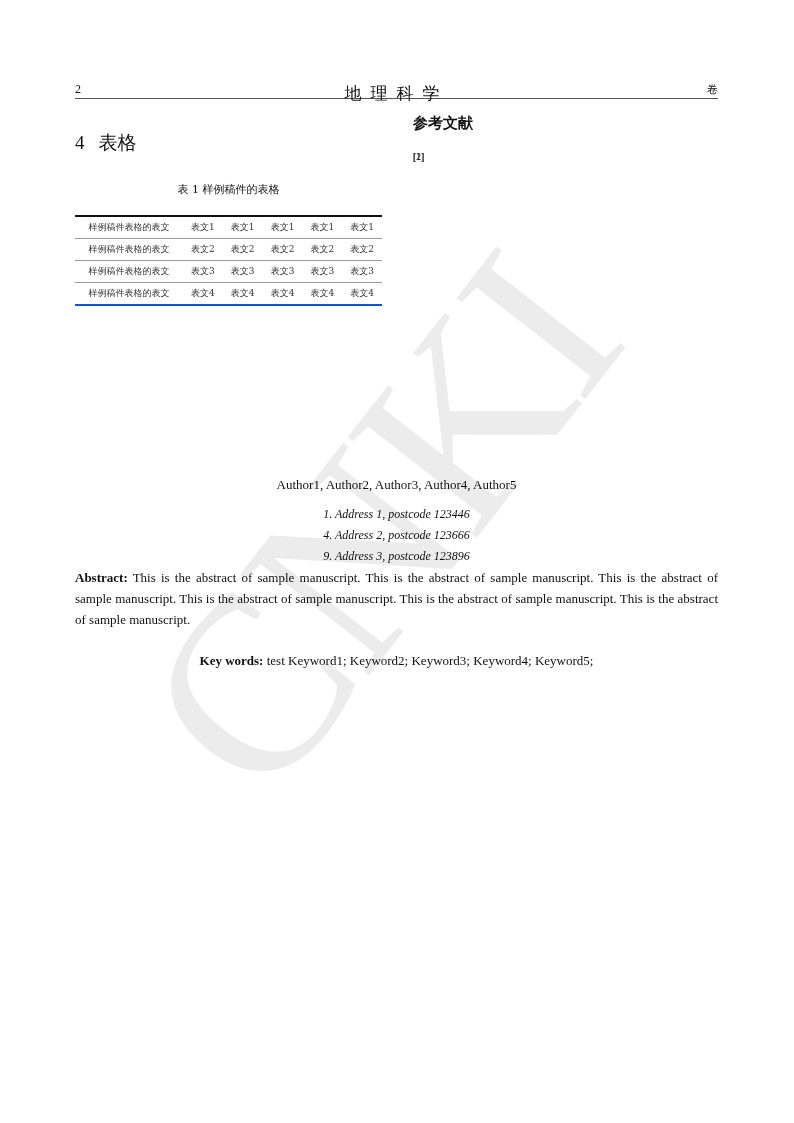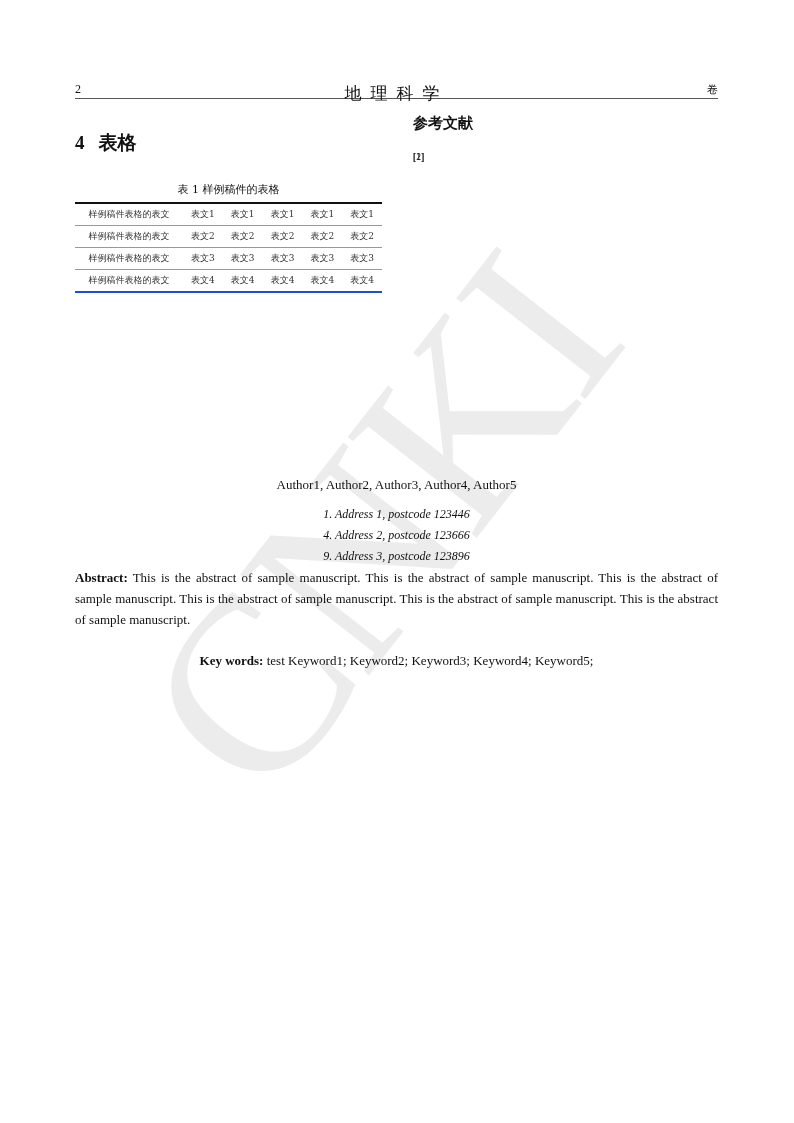--- a/index.html
+++ b/index.html
@@ -13,23 +13,23 @@
                user-select: none; pointer-events: none; }
 
   .page-header { position: absolute; left: 75px; top: 82px; width: 643px; height: 16px;
                  border-bottom: 1px solid #555; font-size: 12px; z-index: 1; }
   .page-header .pnum { position: absolute; left: 0; top: 0; }
   .page-header .journal { position: absolute; left: 0; right: 0; top: 0; text-align: center;
                           letter-spacing: 9px; font-family: "DejaVu Serif", serif; font-size: 17px; }
   .page-header .vol { position: absolute; right: 0; top: 0; font-family: "DejaVu Serif", serif; font-size: 11px; }
 
   .left-col { position: absolute; left: 75px; top: 130px; width: 307px; z-index: 1; }
-  .section-heading { font-size: 19px; margin: 0; font-weight: bold; }
+  .section-heading { font-size: 19px; margin: 0; font-weight: normal; }
   .section-heading .num { margin-right: 14px; }
-  .table-caption { text-align: center; font-size: 11px; margin-top: 26px; margin-bottom: 5px;
+  .table-caption { text-align: center; font-size: 11px; margin-top: 26px; margin-bottom: 18px;
                    font-family: "DejaVu Serif", serif; }
   table.sample { width: 100%; border-collapse: collapse; font-size: 9px;
                  font-family: "DejaVu Serif", serif; color: #333; }
   table.sample { border-top: 2px solid #111; border-bottom: 2px solid #1d4ed8; }
   table.sample td { text-align: center; line-height: 21px; padding: 0; vertical-align: middle; }
   table.sample tr + tr td { border-top: 1px solid #999; }
   table.sample td.first { width: 100px; text-align: center; padding: 0 4px; }
 
   .right-col { position: absolute; left: 413px; top: 114px; width: 308px; z-index: 1; }
   .ref-heading { font-size: 15px; font-weight: bold; margin: 0 0 14px 0; font-family: "DejaVu Serif", serif; }

